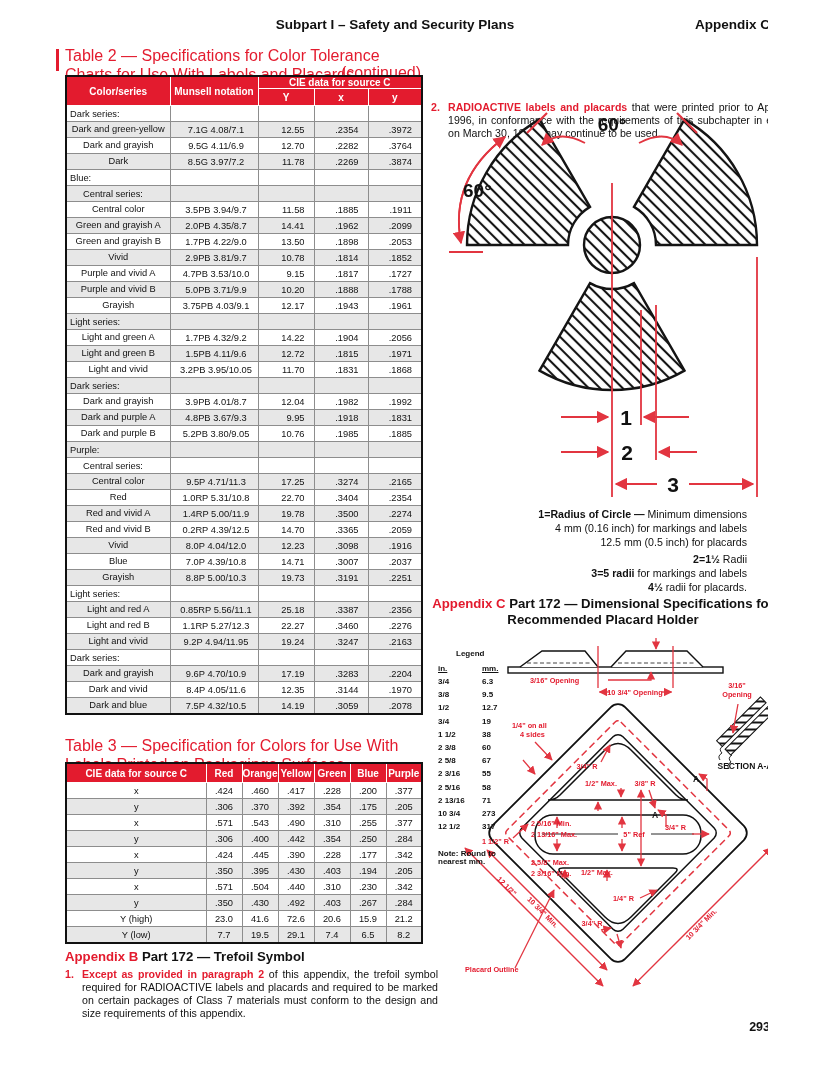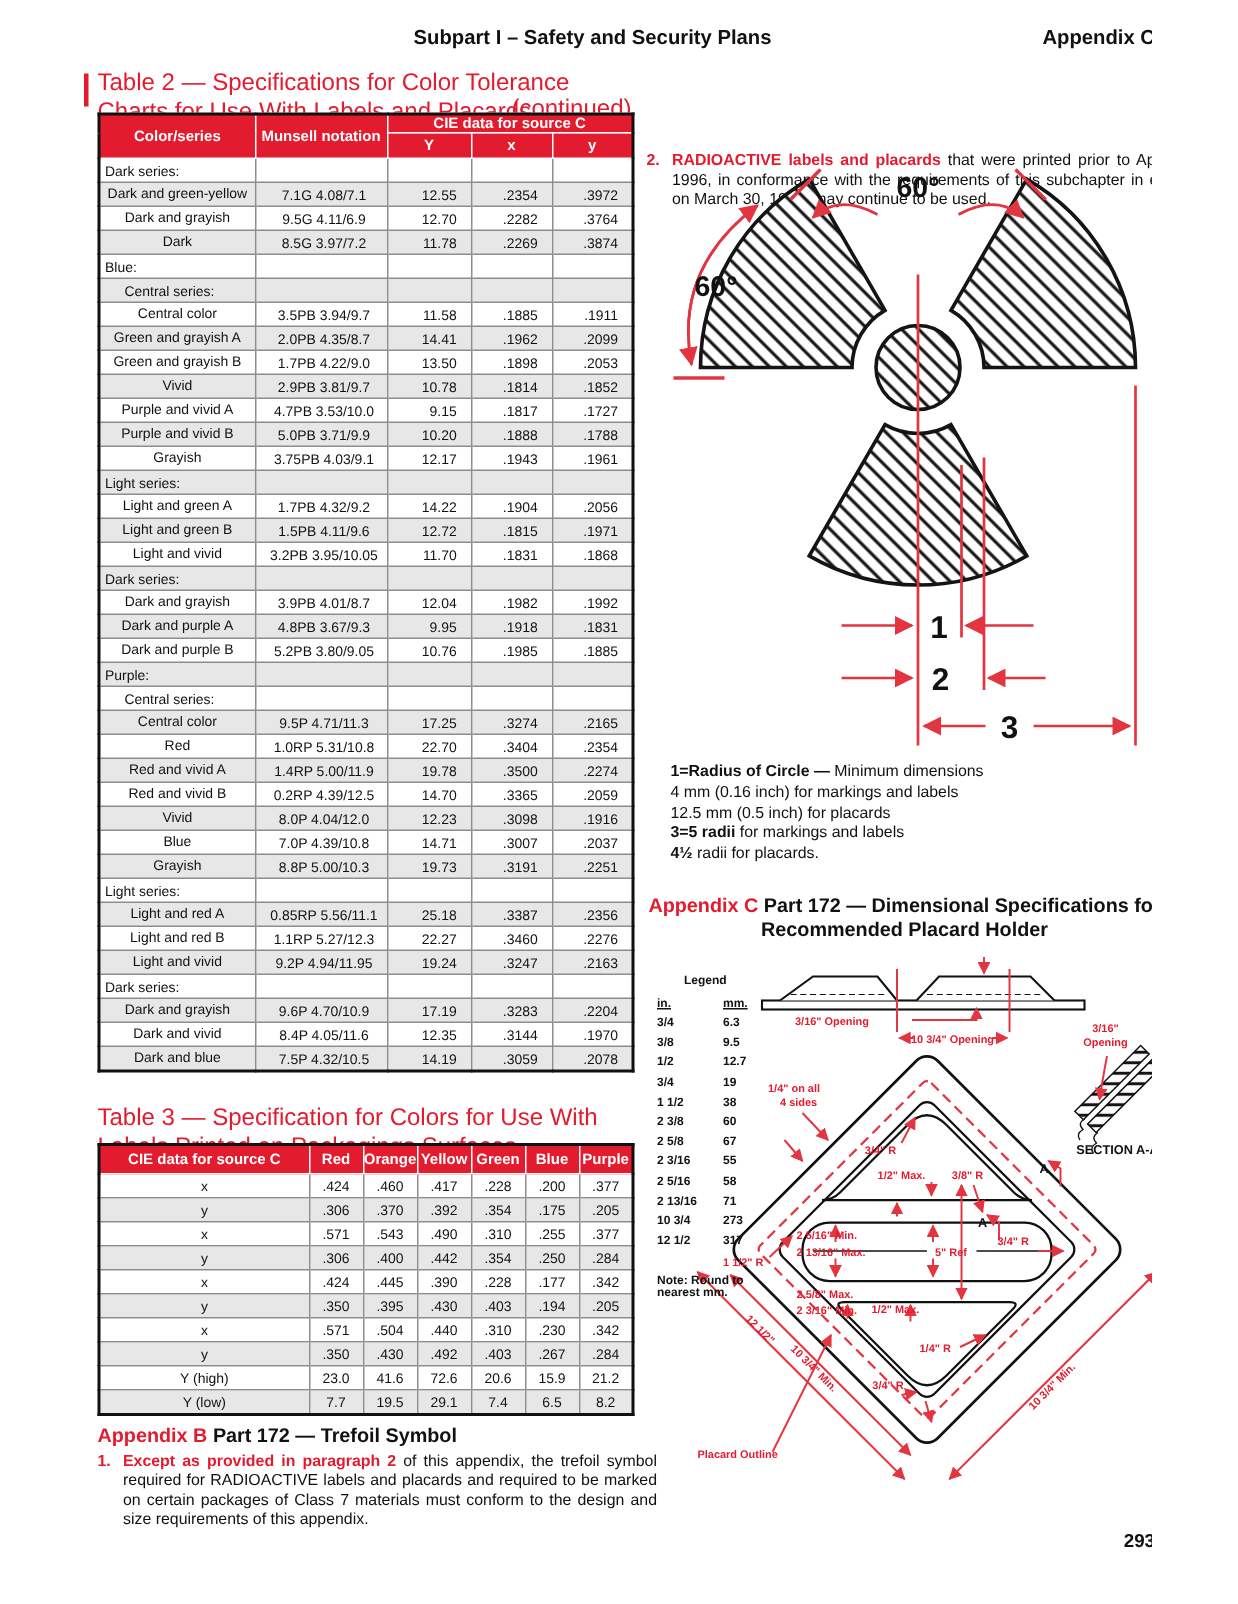--- a/index.html
+++ b/index.html
@@ -18,21 +18,21 @@
   .dt td.sec1{text-align:left;padding-left:16px;}
   .dt td.lbl{text-align:center;}
   .dt td.wrap{white-space:normal;line-height:1.05;}
   .dt td.mun{text-align:center;padding-left:4px;}
   .dt td.num{text-align:right;padding-right:9px;}
   .t3 td{text-align:center;}
   .para{font-size:10.6px;line-height:1.24;text-align:justify;position:relative;padding-left:17px;}
   .para .pnum{position:absolute;left:0;top:0;color:var(--accent);font-weight:bold;}
   .para .plead{color:var(--accent);font-weight:bold;}
   .h2x{font-size:13.2px;font-weight:bold;}
-  .note-line{font-size:10.6px;line-height:1.3;}
+  .note-line{font-size:10.6px;line-height:1.3;text-align:right;}
   .lg{font-size:8px;font-weight:bold;line-height:1.06;z-index:3;}
   .lg-title{margin-left:18px;margin-bottom:4px;}
   .lg-head span{text-decoration:underline;}
   .lg-row{display:flex;height:13.2px;align-items:center;}
   .lg-c1{width:44px;}
   .lg-c2{width:44px;}
   .tab172{z-index:4;}
   .tab-red{height:33px;background:var(--accent);color:#fff;font-weight:bold;font-size:12px;
            display:flex;align-items:center;padding-left:9px;box-sizing:border-box;}
   .tab-black{height:171px;background:#0e0e0e;display:flex;align-items:center;justify-content:center;}
@@ -518,20 +518,21 @@
     <text class="ang" x="16" y="92">60°</text>
     <text class="dimnum" x="179" y="320" text-anchor="middle">1</text>
     <text class="dimnum" x="180" y="355" text-anchor="middle">2</text>
     <text class="dimnum" x="226" y="387" text-anchor="middle">3</text>
   </svg>
 
   <div class="abs" id="trefoil-notes" style="left:447px;top:508px;width:300px;">
       <div class="note-line"><b>1=Radius of Circle —</b><span> Minimum dimensions</span></div>
       <div class="note-line"><b></b><span>4 mm (0.16 inch) for markings and labels</span></div>
       <div class="note-line"><b></b><span>12.5 mm (0.5 inch) for placards</span></div>
+      <div class="note-line" style="margin-top: 4px;"><b>2=1½</b><span> Radii</span></div>
       <div class="note-line"><b>3=5 radii</b><span> for markings and labels</span></div>
       <div class="note-line"><b>4½</b><span> radii for placards.</span></div>
     </div>
 
   <div class="abs h2x" style="left:430px;top:596px;width:346px;text-align:center;line-height:1.2;">
     <div>
       <span class="red">Appendix C</span><span> Part 172 — Dimensional Specifications for</span>
     </div>
     <div>Recommended Placard Holder</div>
   </div>

